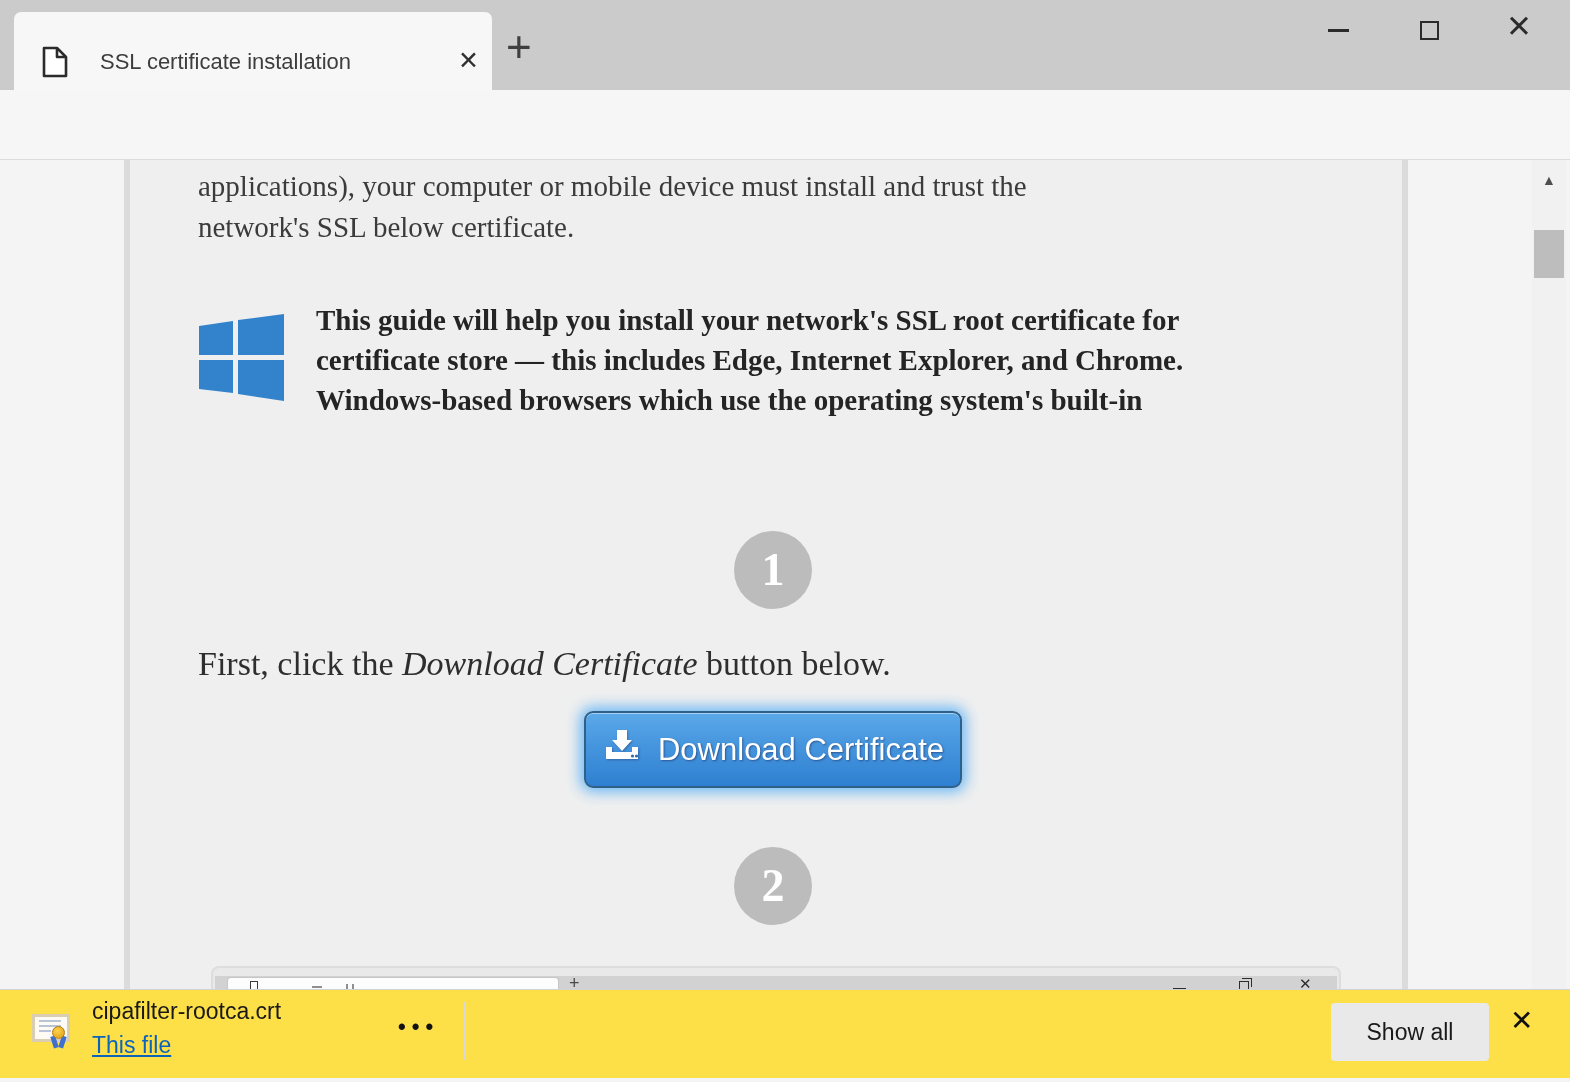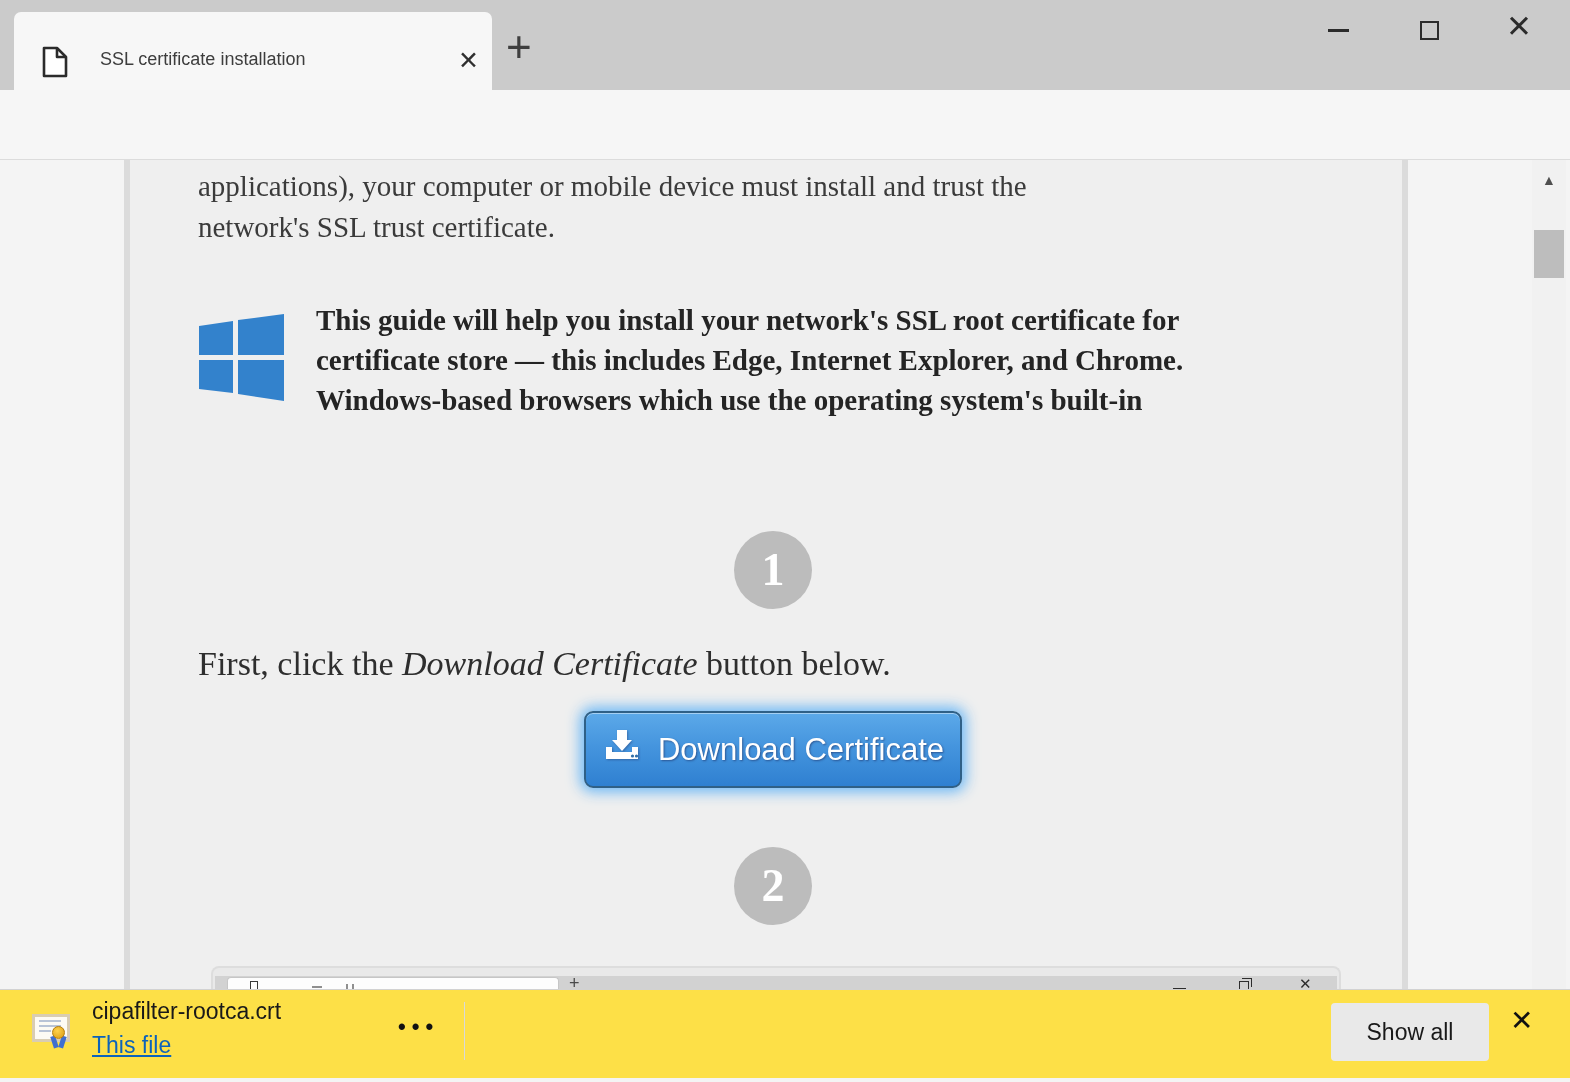--- a/index.html
+++ b/index.html
@@ -10,21 +10,21 @@
     overflow:hidden; margin:0 auto;
   }
 
   
   .tabstrip { position:absolute; left:0; top:0; width:1570px; height:90px; background:#cbcbcb; }
   .tab-active {
     position:absolute; left:14px; top:12px; width:478px; height:78px;
     background:#f7f7f7; border-radius:7px 7px 0 0;
   }
   .tab-favicon { position:absolute; left:28px; top:34px; }
-  .tab-title { position:absolute; left:86px; top:37px; font-size:18px; color:#3d3d3d; white-space:nowrap; }
+  .tab-title { position:absolute; left:86px; top:37px; font-size:22px; color:#3d3d3d; white-space:nowrap; }
   .tab-close { position:absolute; left:444px; top:34px; font-size:25px; color:#2f2f2f; cursor:default; }
   .newtab-btn { position:absolute; left:506px; top:22px; font-size:44px; font-weight:200; color:#3f3f3f; }
   .win-min { position:absolute; left:1328px; top:29px; width:21px; height:3px; background:#2b2b2b; }
   .win-max { position:absolute; left:1420px; top:21px; width:19px; height:19px; border:2px solid #2b2b2b; background:transparent; }
   .win-close { position:absolute; left:1506px; top:8px; font-size:31px; color:#2b2b2b; }
 
   
   .navbar { position:absolute; left:0; top:90px; width:1570px; height:70px; background:#f6f6f6; }
   .navbar-border { position:absolute; left:0; top:159px; width:1570px; height:1px; background:#dcdcdc; }
   .nav-glyph { position:absolute; font-size:42px; line-height:42px; }
@@ -168,21 +168,21 @@
     </span>
     <span class="menu-btn">•••</span>
   </div>
   <div class="navbar-border"></div>
 
   <div class="content">
     <div class="content-col">
 
       <div class="intro serif">
         <span>applications), your computer or mobile device must install and trust the</span>
-        <span>network's SSL trust certificate.</span>
+        <span>network's SSL below certificate.</span>
       </div>
 
       <span class="winlogo">
         <svg width="90" height="90" viewBox="0 0 90 90">
           <polygon points="3,14 37,9 37,43 3,43" fill="#3382cc"></polygon>
           <polygon points="42,8 88,2 88,43 42,43" fill="#3382cc"></polygon>
           <polygon points="3,48 37,48 37,81 3,77" fill="#3382cc"></polygon>
           <polygon points="42,48 88,48 88,89 42,82" fill="#3382cc"></polygon>
         </svg>
       </span>

